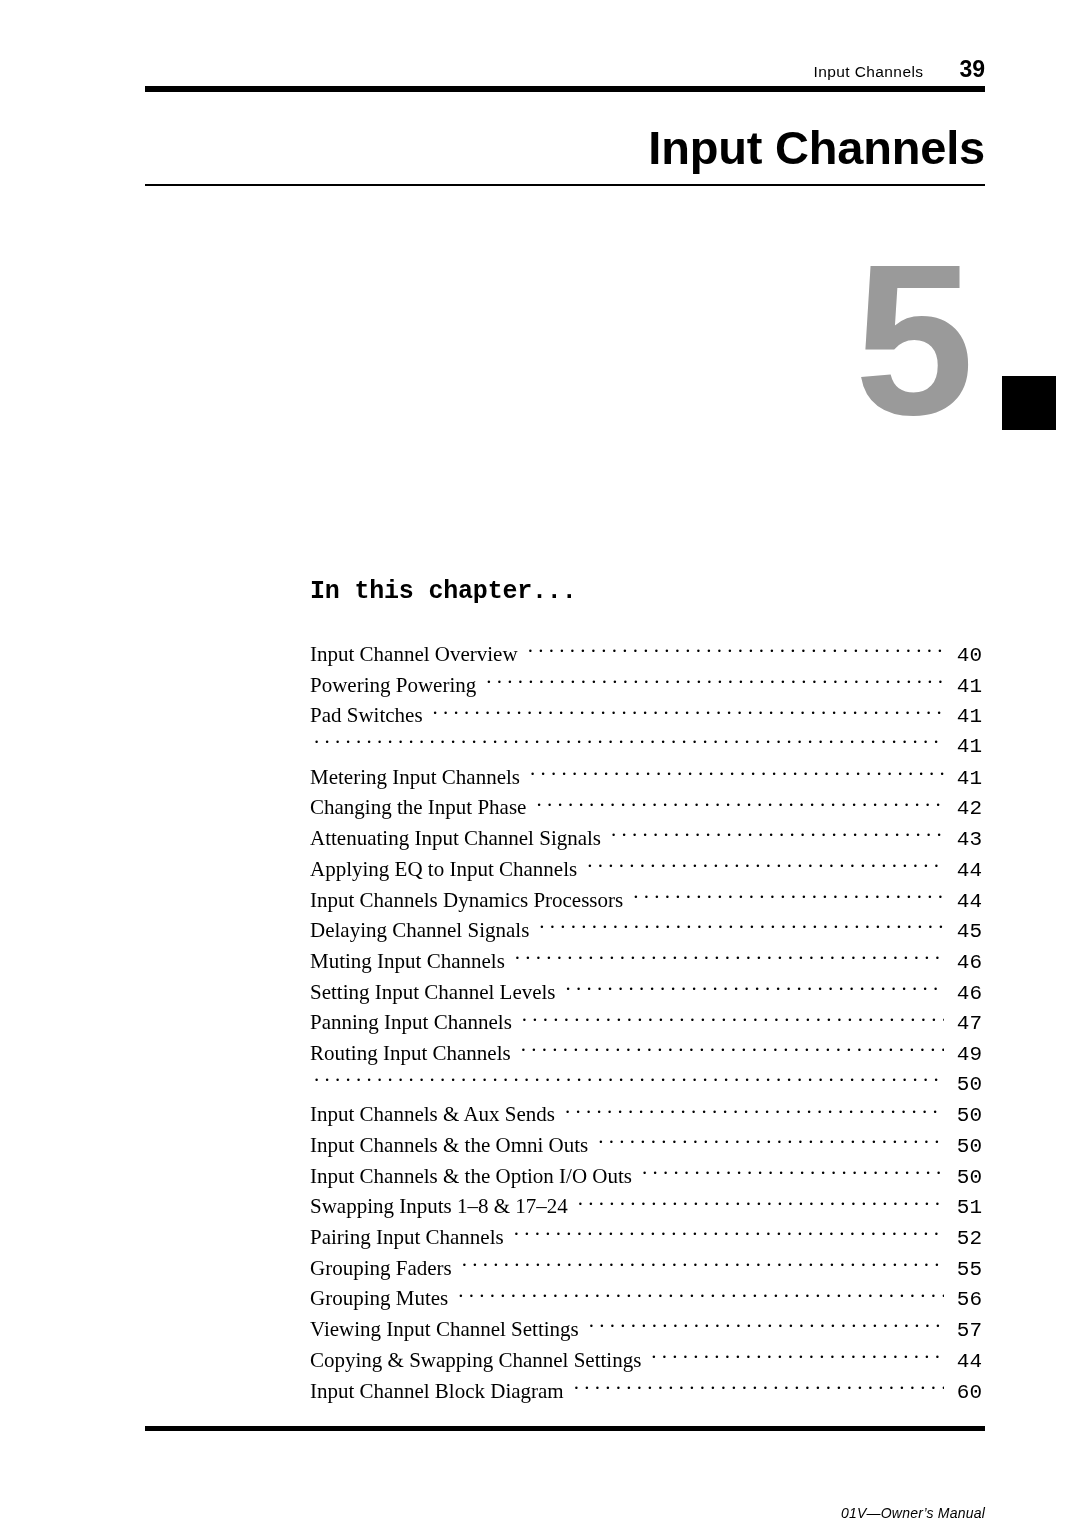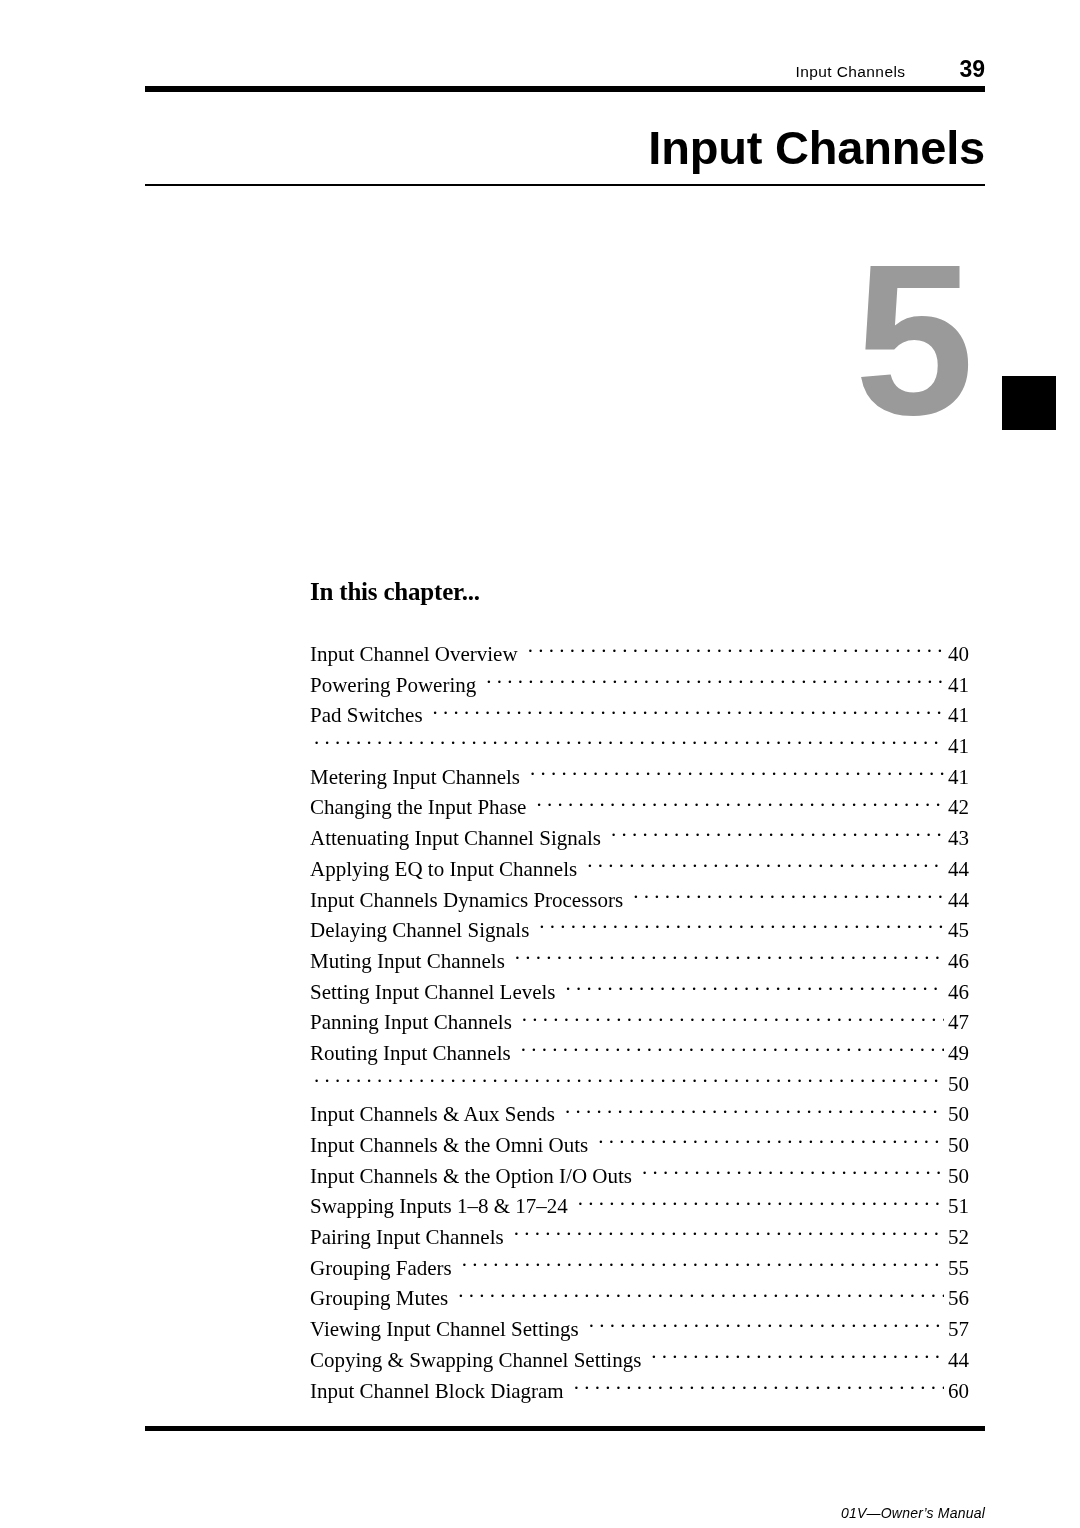--- a/index.html
+++ b/index.html
@@ -36,21 +36,21 @@
   }
   .running-head-title {
     font-size: 15.5px;
     letter-spacing: 0.4px;
     line-height: 1;
   }
   .running-head-page {
     font-size: 23px;
     font-weight: bold;
     line-height: 1;
-    margin-left: 54px;
+    margin-left: 36px;
     letter-spacing: 0px;
   }
 
   .rule-top {
     position: absolute;
     left: 145px;
     top: 86px;
     width: 840px;
     height: 6px;
     background: #000000;
@@ -100,21 +100,21 @@
     width: 54px;
     height: 54px;
     background: #000000;
   }
 
   
   .in-this-chapter {
     position: absolute;
     left: 310px;
     top: 578px;
-    font-family: Liberation Serif, serif;
+    font-family: Liberation Mono, monospace;
     font-weight: bold;
     font-size: 25px;
     line-height: 28px;
     letter-spacing: -0.2px;
   }
 
   
   .toc {
     position: absolute;
     left: 310px;
@@ -144,22 +144,23 @@
     content: ". . . . . . . . . . . . . . . . . . . . . . . . . . . . . . . . . . . . . . . . . . . . . . . . . . . . . . . . . . . . . . . . . . . . . . . . . . . . . . . . . . . .";
     position: absolute;
     left: 0;
     bottom: 0;
     white-space: nowrap;
     letter-spacing: 0px;
     font-size: 21px;
   }
   .toc-page {
     flex: 0 0 34px;
-    text-align: left;
+    text-align: right;
     font-size: 21px;
+    font-family: Liberation Mono, monospace;
   }
 
   
   .rule-bottom {
     position: absolute;
     left: 145px;
     top: 1426px;
     width: 840px;
     height: 5px;
     background: #000000;

